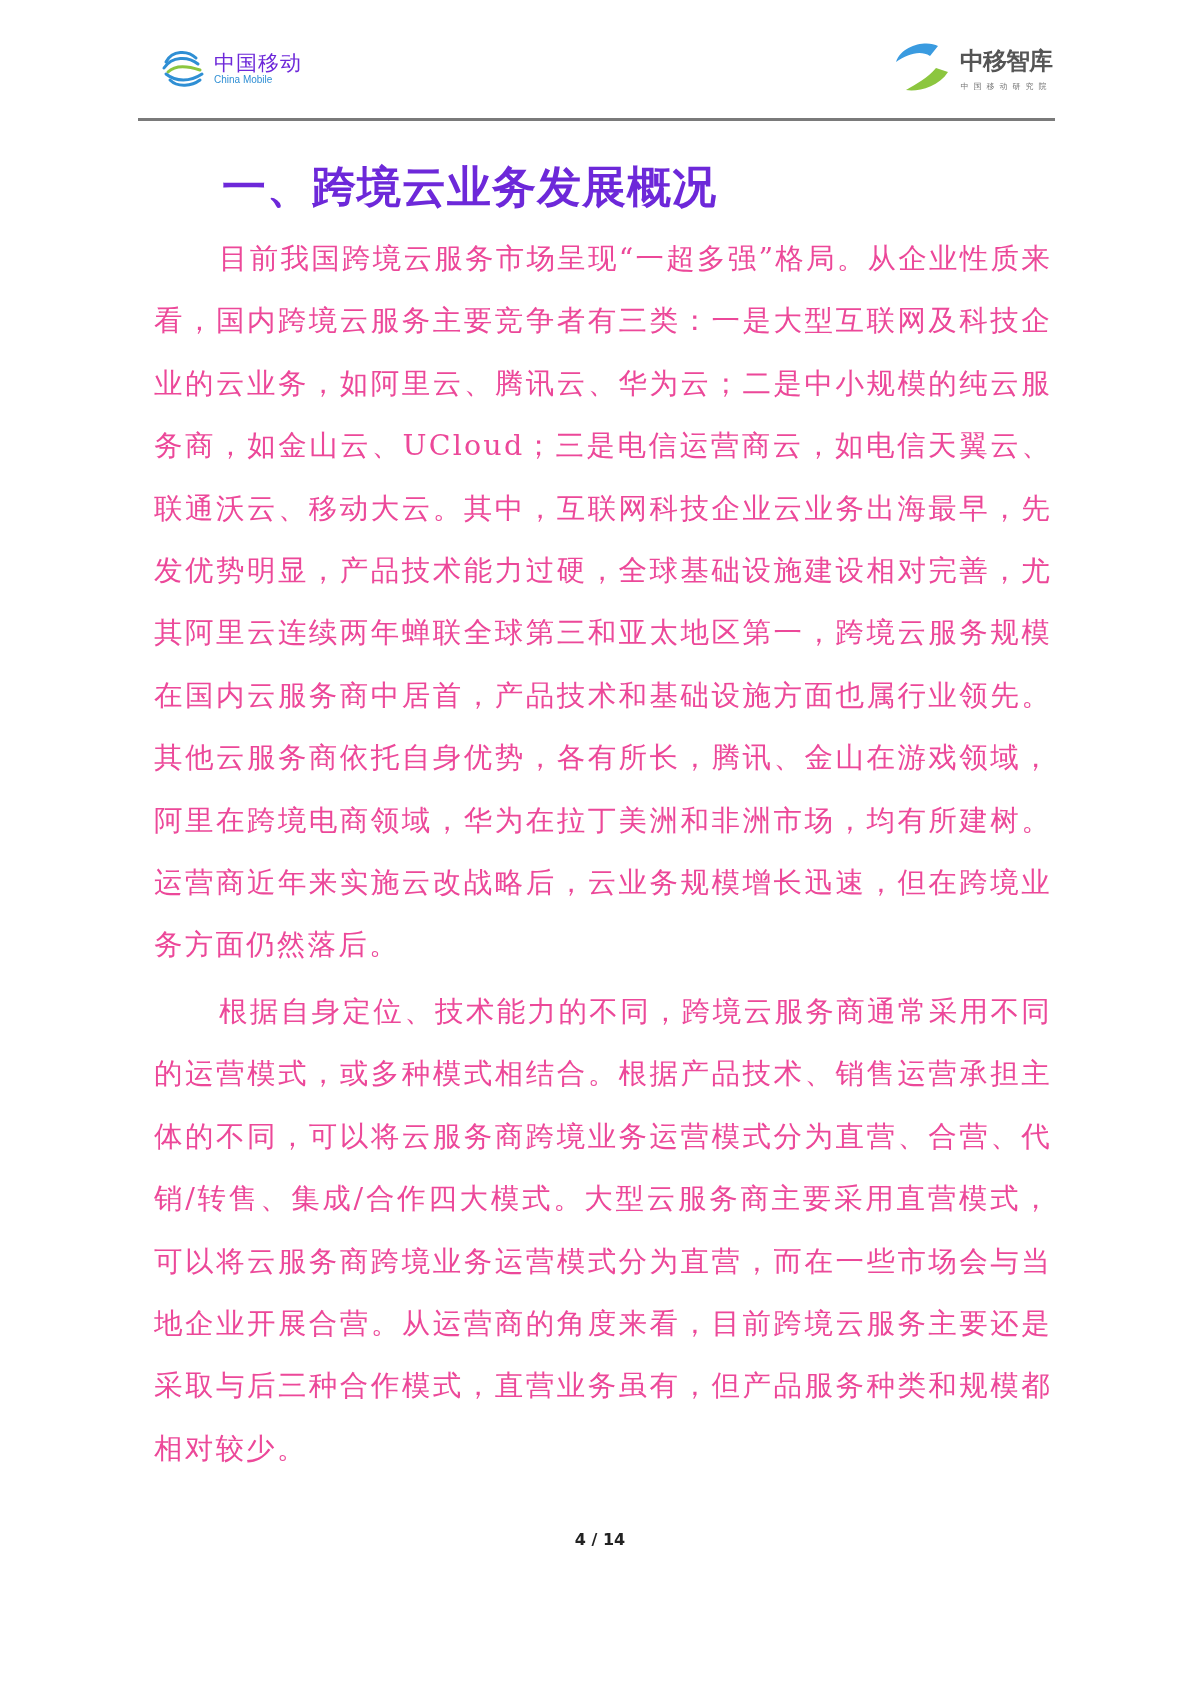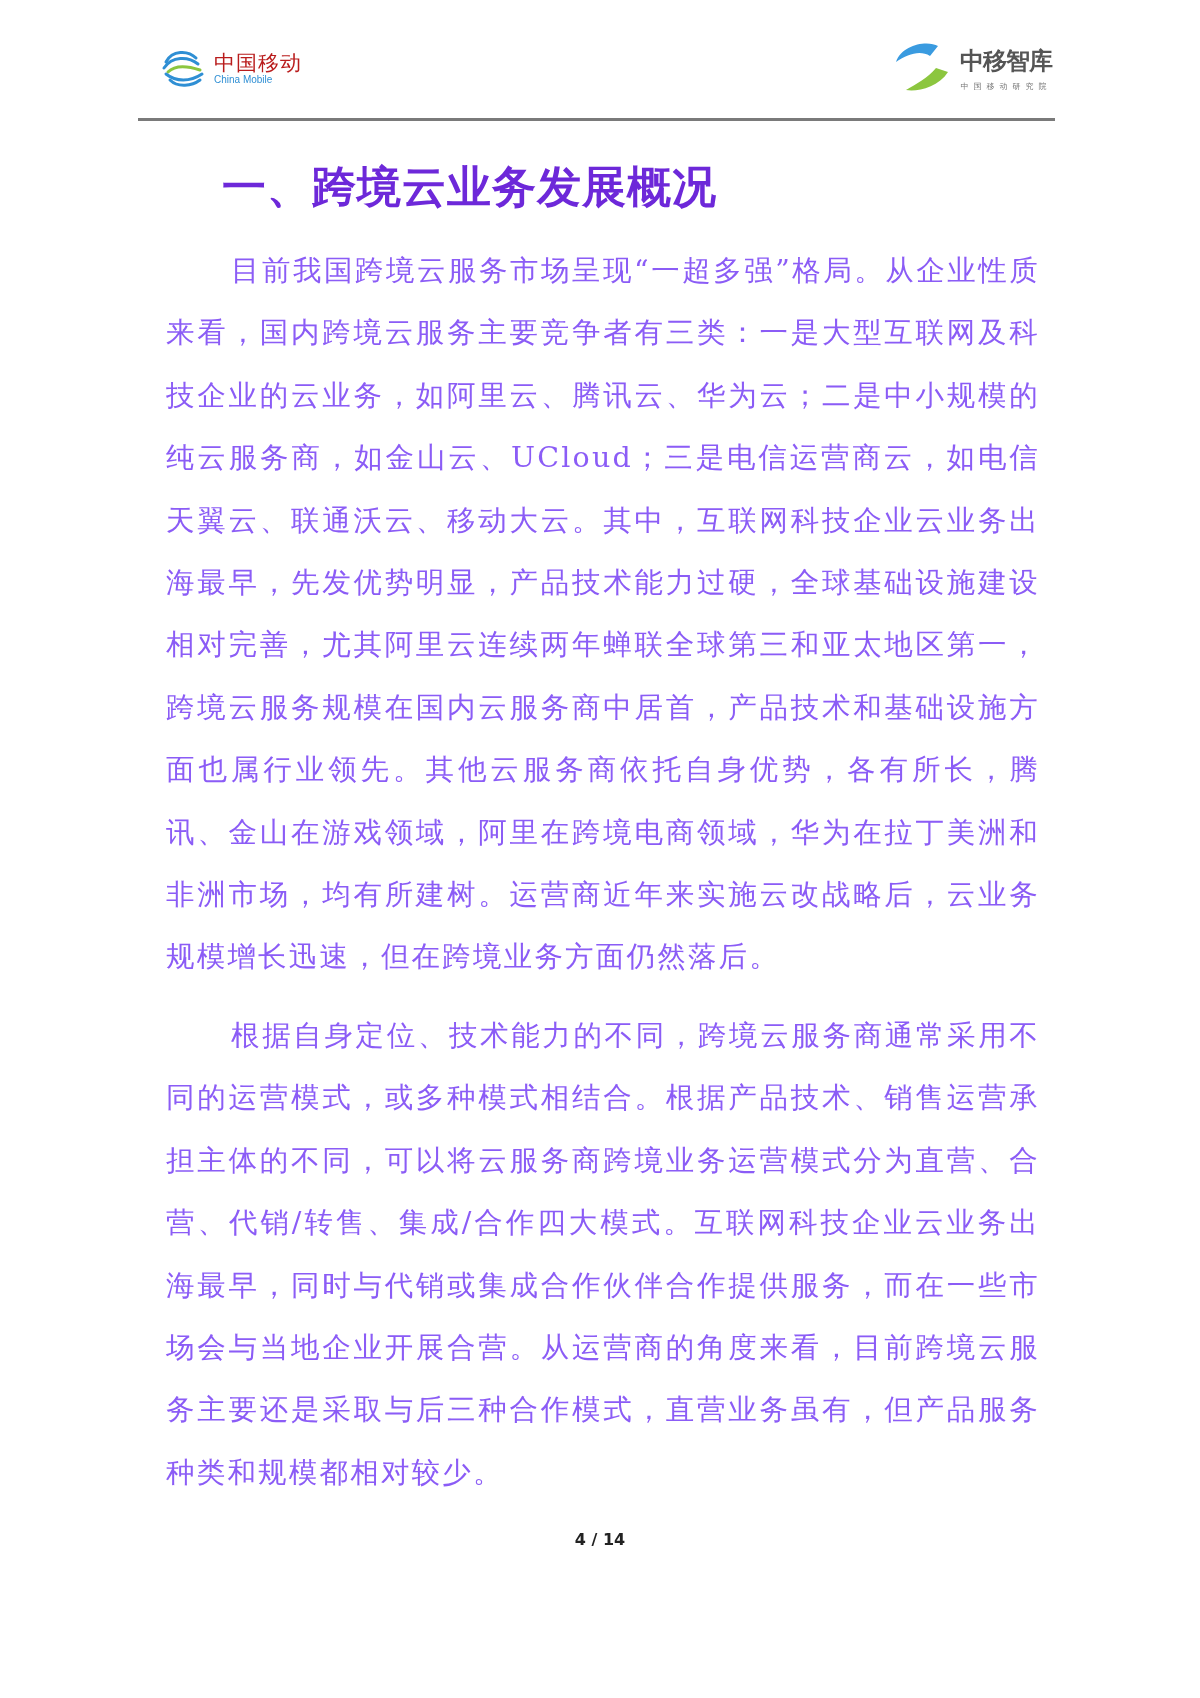--- a/index.html
+++ b/index.html
@@ -2,33 +2,33 @@
 <html><head>
 <meta charset="utf-8">
 <style>
   html, body { margin:0; padding:0; background:#ffffff; }
   body { width:1200px; height:1698px; position:relative; overflow:hidden;
          font-family:"DejaVu Serif","Liberation Serif",serif; color:#1a1a1a; }
   .header { position:absolute; left:0; top:0; width:1200px; height:125px; }
   .logo-cm { position:absolute; left:158px; top:44px; display:flex; align-items:center; }
   .logo-cm svg { width:50px; height:50px; }
   .logo-cm .txt { margin-left:6px; line-height:1; }
-  .logo-cm .cn { font-family:"DejaVu Sans","Liberation Sans",sans-serif; font-size:21px; color:#b91c1c; letter-spacing:1px; }
+  .logo-cm .cn { font-family:"DejaVu Sans","Liberation Sans",sans-serif; font-size:21px; color:#6d28d9; letter-spacing:1px; }
   .logo-cm .en { font-family:"Liberation Sans","DejaVu Sans",sans-serif; font-size:10px; color:#2f8fd4; margin-top:1px; }
   .logo-zy { position:absolute; left:888px; top:34px; display:flex; align-items:center; }
   .logo-zy svg { width:70px; height:68px; }
   .logo-zy .txt { margin-left:2px; }
   .logo-zy .cn { font-family:"DejaVu Sans","Liberation Sans",sans-serif; font-weight:bold; font-size:24px; color:#555; letter-spacing:-1px;text-align:right; }
   .logo-zy .sub { font-family:"DejaVu Sans","Liberation Sans",sans-serif; font-size:8px; color:#777; letter-spacing:5px; margin-top:4px;text-align:center; }
   .rule { position:absolute; left:138px; top:118px; width:917px; height:3px; background:#7a7a7a; }
   .title { position:absolute; left:222px; top:158px; font-family:"DejaVu Sans","Liberation Sans",sans-serif;
            font-weight:bold; font-size:44px; color:#6d28d9; letter-spacing:1px; }
   .body { position:absolute; left:150px; top:224px; width:906px; }
   .para { font-size:28.5px; line-height:62.4px; text-align:justify; text-align-last:left;
-          letter-spacing:2.2px; margin:16px; text-indent:65px; color:#8b5cf6; }
+          letter-spacing:2.2px; margin:4px; text-indent:65px; color:#ec4899; }
   .footer { position:absolute; top:1530px; left:0; width:1200px; text-align:center;
             font-family:"DejaVu Sans","Liberation Sans",sans-serif; font-weight:bold; font-size:16px; color:#222; }
 </style>
 </head>
 <body>
 
 <div class="header">
   <div class="logo-cm">
     <svg viewBox="0 0 50 50">
       <g fill="none" stroke-linecap="round">
@@ -56,16 +56,16 @@
     </div>
   </div>
 </div>
 
 <div class="rule"></div>
 
 <div class="title">一、跨境云业务发展概况</div>
 
 <div class="body">
   <p class="para">目前我国跨境云服务市场呈现“一超多强”格局。从企业性质来看，国内跨境云服务主要竞争者有三类：一是大型互联网及科技企业的云业务，如阿里云、腾讯云、华为云；二是中小规模的纯云服务商，如金山云、UCloud；三是电信运营商云，如电信天翼云、联通沃云、移动大云。其中，互联网科技企业云业务出海最早，先发优势明显，产品技术能力过硬，全球基础设施建设相对完善，尤其阿里云连续两年蝉联全球第三和亚太地区第一，跨境云服务规模在国内云服务商中居首，产品技术和基础设施方面也属行业领先。其他云服务商依托自身优势，各有所长，腾讯、金山在游戏领域，阿里在跨境电商领域，华为在拉丁美洲和非洲市场，均有所建树。运营商近年来实施云改战略后，云业务规模增长迅速，但在跨境业务方面仍然落后。</p>
-  <p class="para">根据自身定位、技术能力的不同，跨境云服务商通常采用不同的运营模式，或多种模式相结合。根据产品技术、销售运营承担主体的不同，可以将云服务商跨境业务运营模式分为直营、合营、代销/转售、集成/合作四大模式。互联网科技企业云业务出海最早，同时与代销或集成合作伙伴合作提供服务，而在一些市场会与当地企业开展合营。从运营商的角度来看，目前跨境云服务主要还是采取与后三种合作模式，直营业务虽有，但产品服务种类和规模都相对较少。</p>
+  <p class="para">根据自身定位、技术能力的不同，跨境云服务商通常采用不同的运营模式，或多种模式相结合。根据产品技术、销售运营承担主体的不同，可以将云服务商跨境业务运营模式分为直营、合营、代销/转售、集成/合作四大模式。大型云服务商主要采用直营模式，可以将云服务商跨境业务运营模式分为直营，而在一些市场会与当地企业开展合营。从运营商的角度来看，目前跨境云服务主要还是采取与后三种合作模式，直营业务虽有，但产品服务种类和规模都相对较少。</p>
 </div>
 
 <div class="footer">4 / 14</div>
 
 </body></html>

